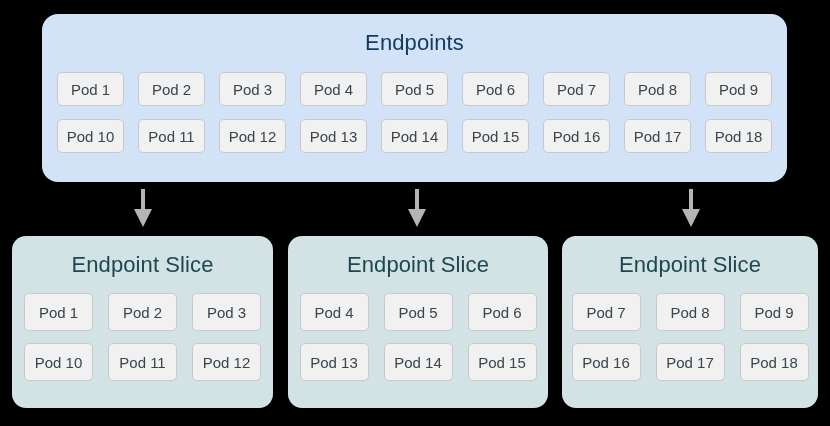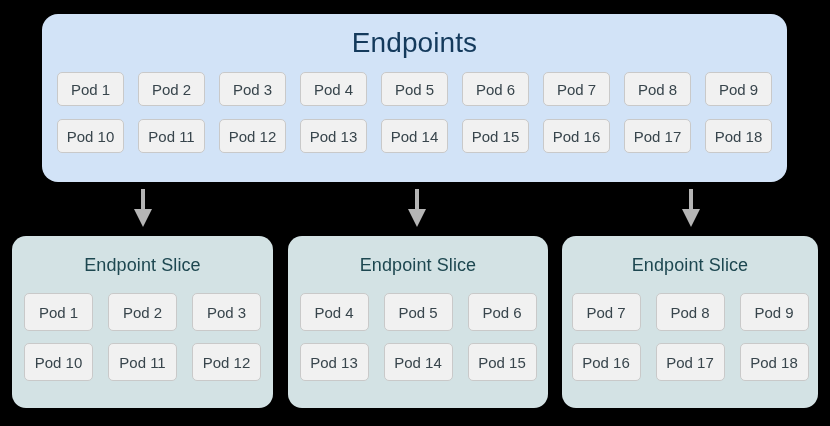--- a/index.html
+++ b/index.html
@@ -33,21 +33,21 @@
     background: #d2e3f7;
     border-radius: 16px;
     box-sizing: border-box;
   }
   .endpoints-title {
     position: absolute;
     left: 0;
     top: 16px;
     width: 100%;
     text-align: center;
-    font-size: 28px;
+    font-size: 22px;
     line-height: 26px;
     color: #143a5c;
     letter-spacing: 0.1px;
     font-weight: 400;
   }
   .endpoints-rows {
     position: absolute;
     left: 15px;
     top: 58px;
     width: 715px;
@@ -94,21 +94,21 @@
     background: #d3e2e4;
     border-radius: 14px;
     box-sizing: border-box;
   }
   .slice-title {
     position: absolute;
     left: 0;
     top: 16px;
     width: 100%;
     text-align: center;
-    font-size: 18px;
+    font-size: 22px;
     line-height: 26px;
     color: #1d4750;
     letter-spacing: 0.1px;
     font-weight: 400;
   }
   .slice-rows {
     position: absolute;
     left: 0;
     right: 0;
     top: 57px;

